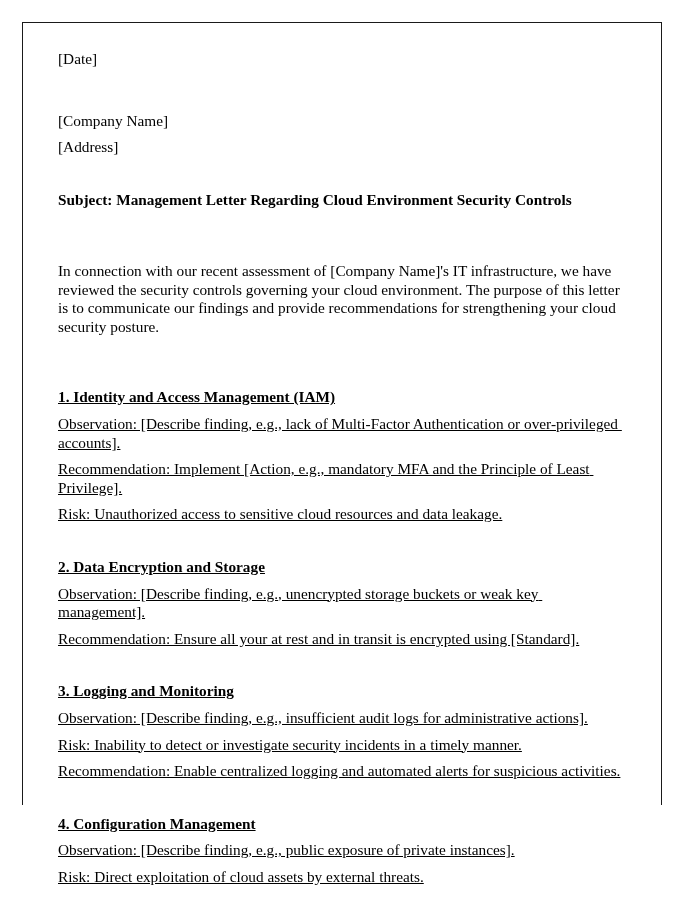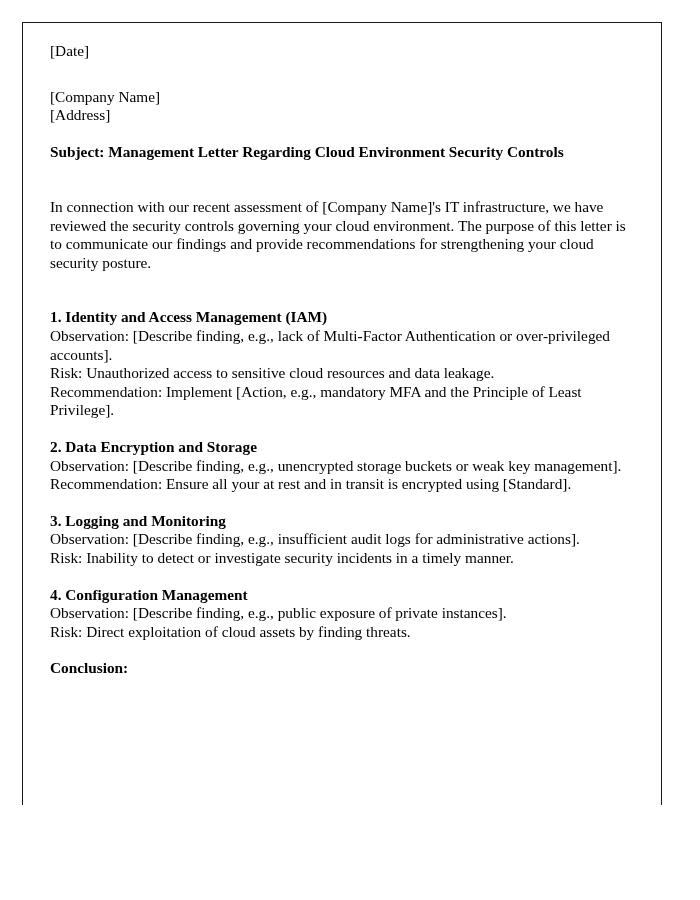--- a/index.html
+++ b/index.html
@@ -37,38 +37,38 @@
     top: 19px;
     width: 584px;
   }
 
   .line,
   .para,
   .heading,
   .section-heading {
     font-size: 15.3px;
     line-height: 18.6px;
-    margin: 0;
+    margin: 8px;
     text-align: left;
     white-space: pre-wrap;
   }
 
   .heading,
   .section-heading {
     font-weight: bold;
   }
 
   
   .block-gap-date      { height: 27px; }
   .block-gap-sm        { height: 18px; }
   .block-gap-md        { height: 19px; }
 
   .addr-block .line { line-height: 18.4px; }
 
-  .section { margin: 0; }
+  .section { margin: 0; text-decoration: underline; }
   .section .line { line-height: 18.6px; }
 </style>
 </head>
 <body>
 
 <div id="document-page">
   <div id="letter-body">
 
     <div class="line">[Date]</div>
 
@@ -91,46 +91,47 @@
     <div class="para">In connection with our recent assessment of [Company Name]'s IT infrastructure, we have reviewed the security controls governing your cloud environment. The purpose of this letter is to communicate our findings and provide recommendations for strengthening your cloud security posture.</div>
 
     <div class="block-gap-sm"></div>
 
 
     <div class="block-gap-sm"></div>
 
     <div class="section">
       <div class="section-heading">1. Identity and Access Management (IAM)</div>
       <div class="line">Observation: [Describe finding, e.g., lack of Multi-Factor Authentication or over-privileged accounts].</div>
+      <div class="line">Recommendation: Implement [Action, e.g., mandatory MFA and the Principle of Least Privilege].</div>
       <div class="line">Risk: Unauthorized access to sensitive cloud resources and data leakage.</div>
-      <div class="line">Recommendation: Implement [Action, e.g., mandatory MFA and the Principle of Least Privilege].</div>
     </div>
 
     <div class="block-gap-sm"></div>
 
     <div class="section">
       <div class="section-heading">2. Data Encryption and Storage</div>
       <div class="line">Observation: [Describe finding, e.g., unencrypted storage buckets or weak key management].</div>
       <div class="line">Recommendation: Ensure all your at rest and in transit is encrypted using [Standard].</div>
     </div>
 
     <div class="block-gap-sm"></div>
 
     <div class="section">
       <div class="section-heading">3. Logging and Monitoring</div>
       <div class="line">Observation: [Describe finding, e.g., insufficient audit logs for administrative actions].</div>
       <div class="line">Risk: Inability to detect or investigate security incidents in a timely manner.</div>
+      <div class="line">Recommendation: Enable centralized logging and automated alerts for suspicious activities.</div>
     </div>
 
     <div class="block-gap-sm"></div>
 
     <div class="section">
       <div class="section-heading">4. Configuration Management</div>
       <div class="line">Observation: [Describe finding, e.g., public exposure of private instances].</div>
-      <div class="line">Risk: Direct exploitation of cloud assets by finding threats.</div>
+      <div class="line">Risk: Direct exploitation of cloud assets by external threats.</div>
     </div>
 
     <div class="block-gap-sm"></div>
 
     <div class="heading">Conclusion:</div>
 
   </div>
 </div>
 
 </body></html>

